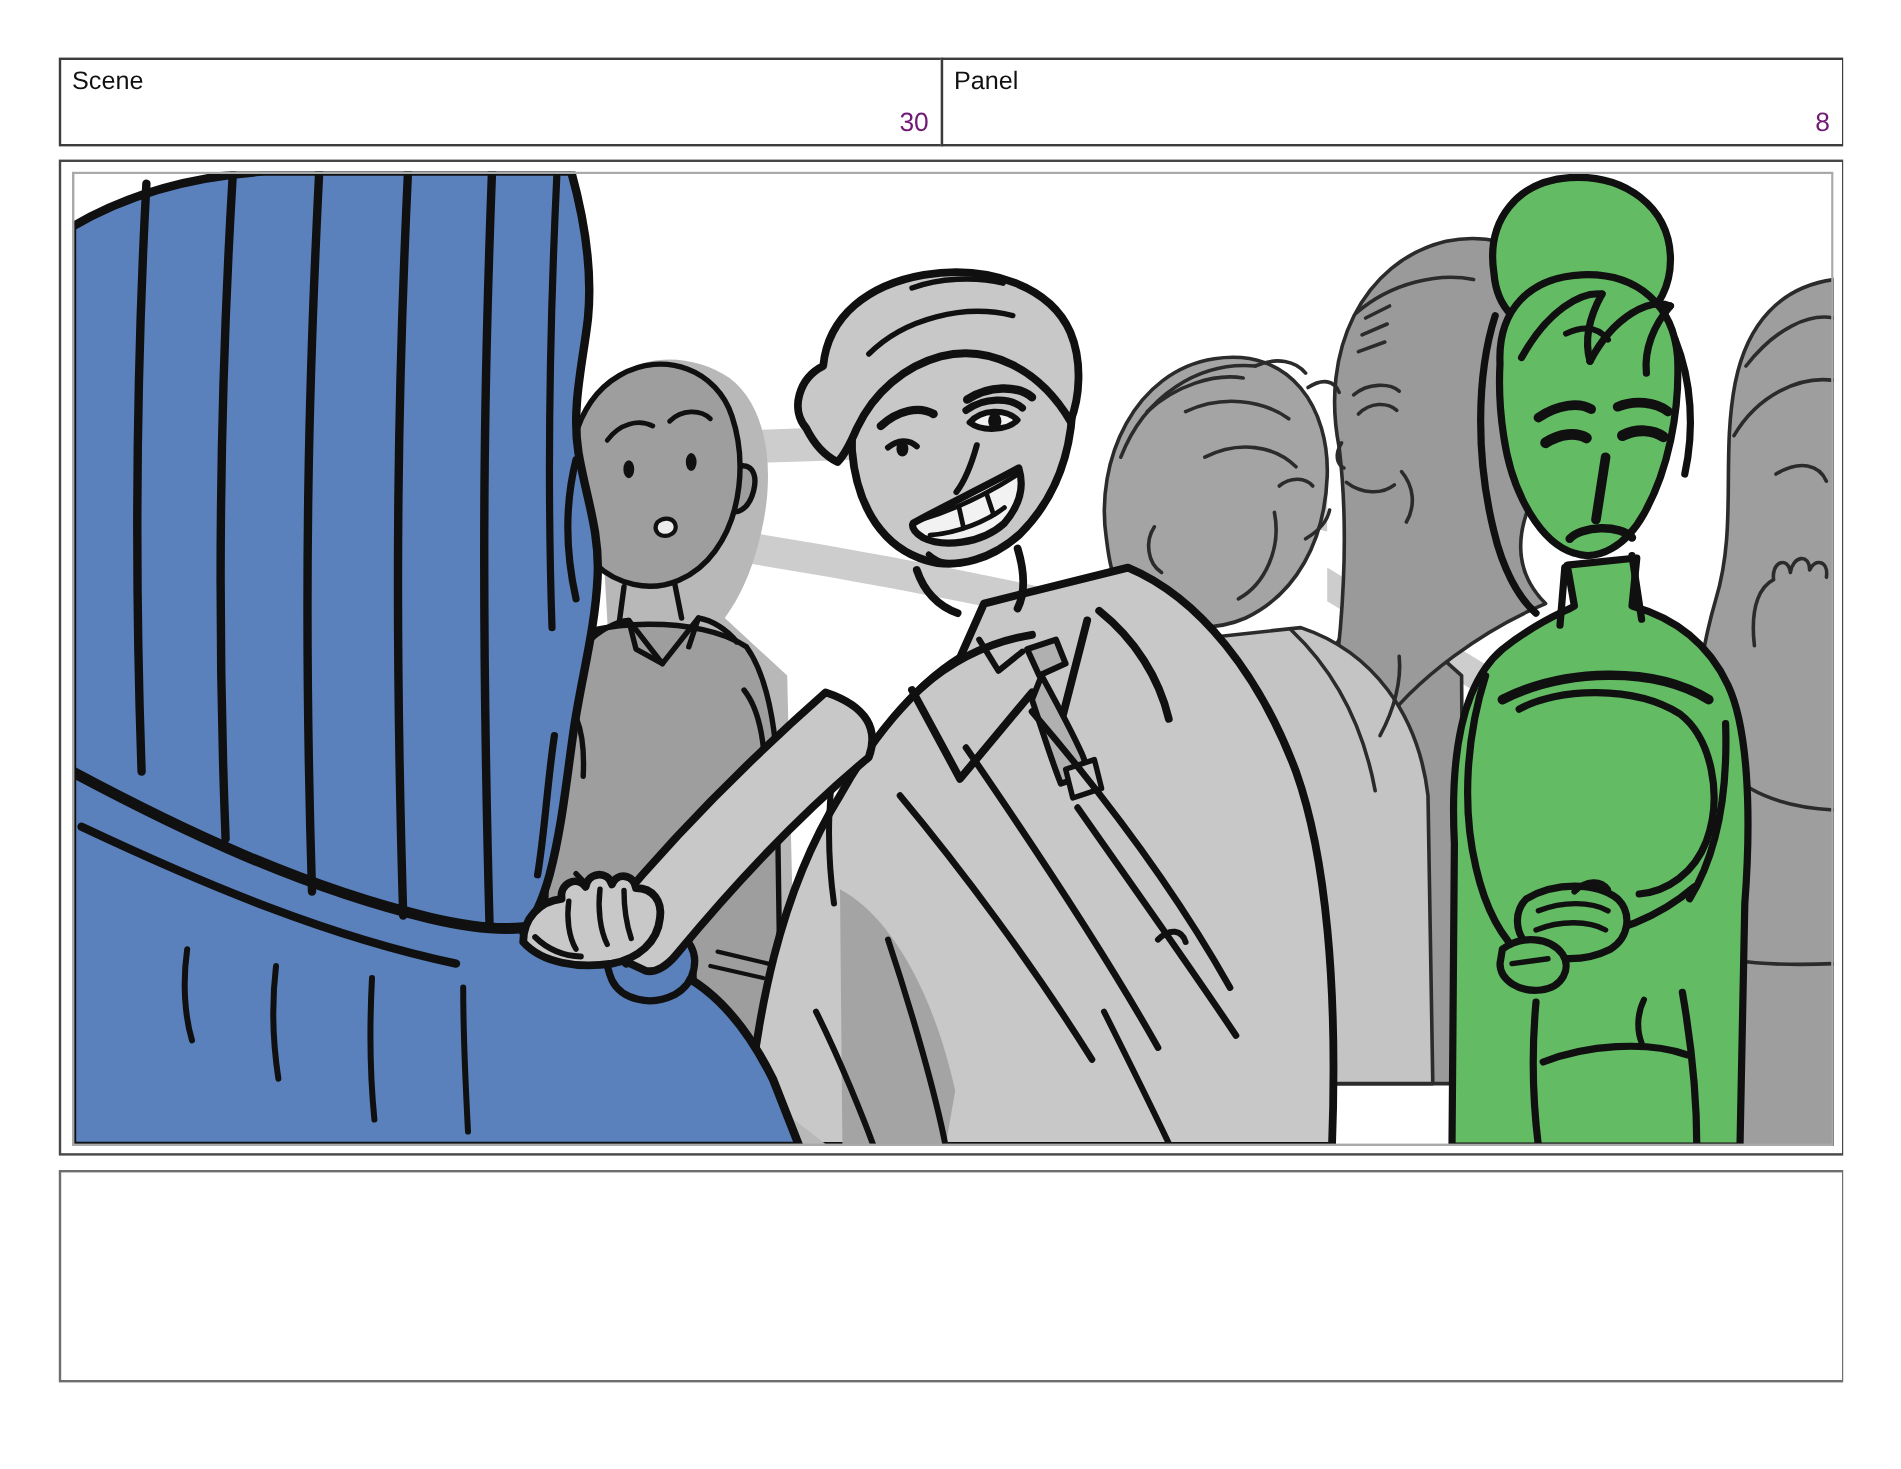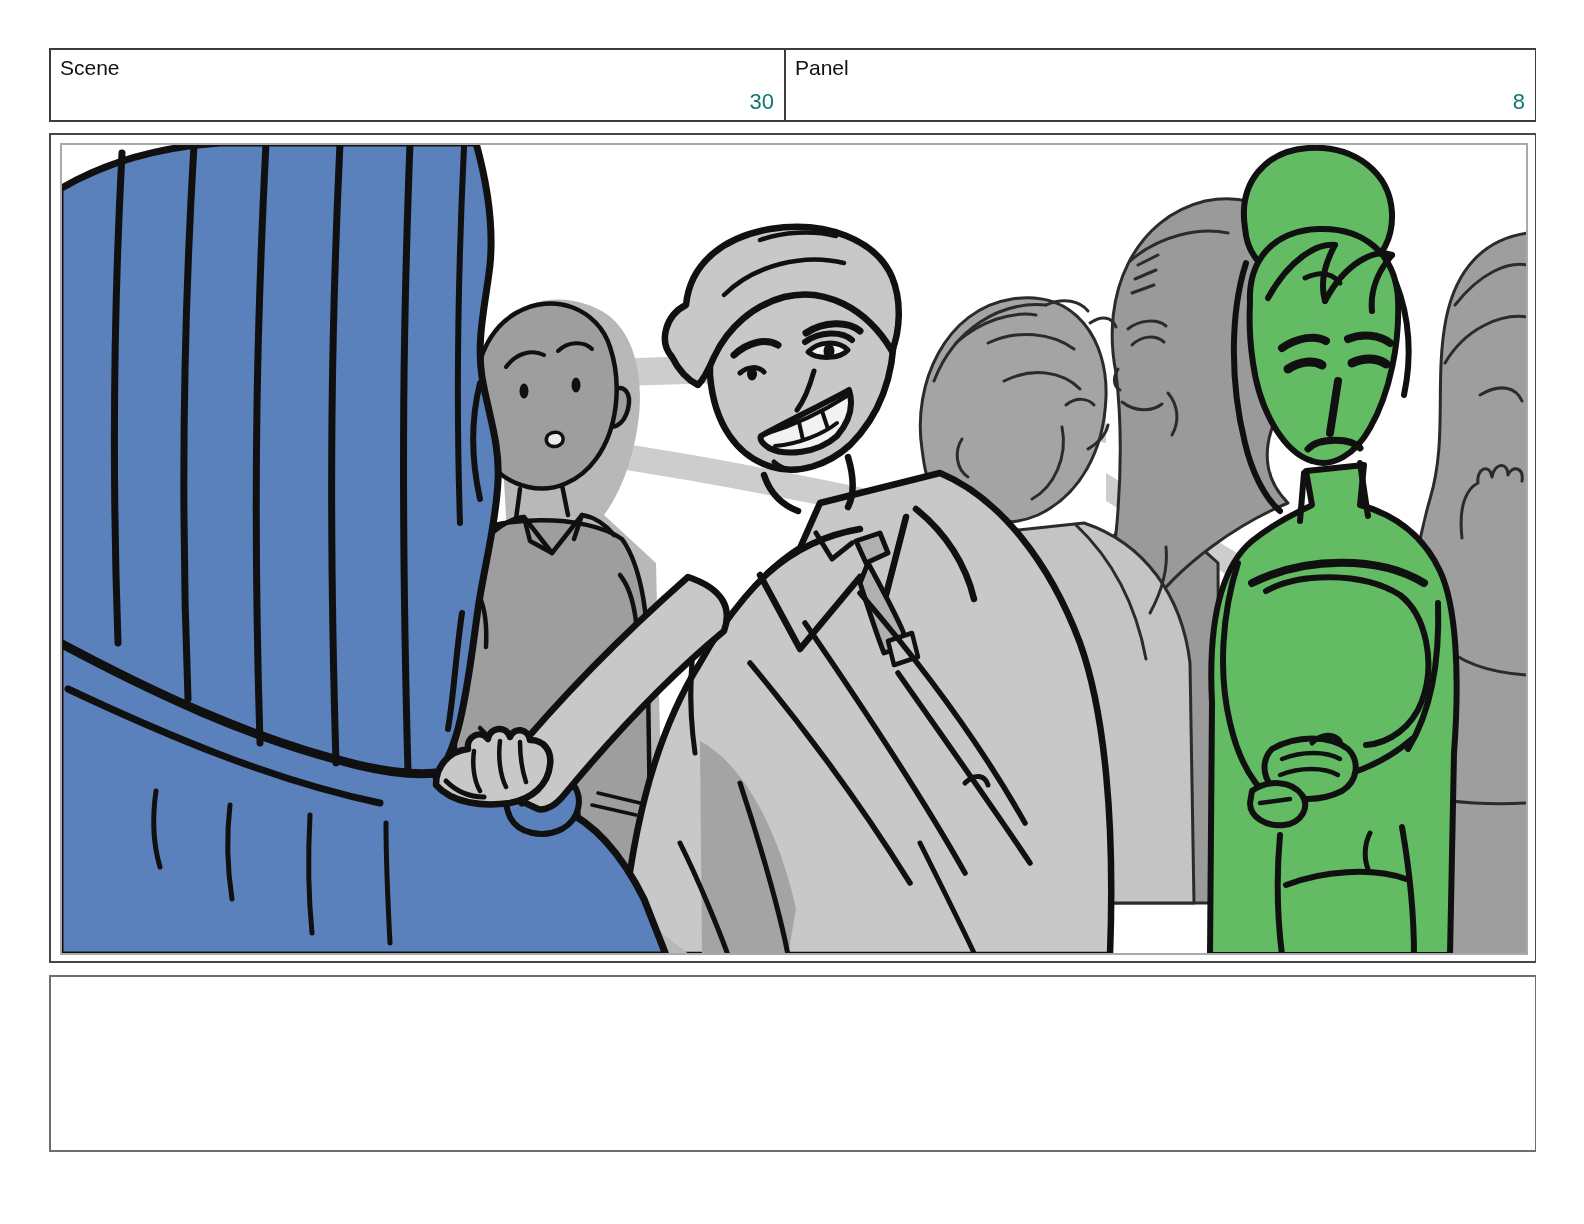--- a/index.html
+++ b/index.html
@@ -1,21 +1,21 @@
 <!DOCTYPE html>
 <html><head>
 <meta charset="utf-8">
 <style>
   html,body{margin:0;padding:0;background:#fff;}
   .page{position:relative;width:1536px;height:1224px;background:#fff;
         font-family:"Liberation Sans", sans-serif;color:#111;overflow:hidden;}
   .hdr-cell{position:absolute;top:48px;height:74px;border:2px solid #3c3c3c;
             background:#fff;box-sizing:border-box;}
   .hdr-cell .lbl{position:absolute;top:6px;left:9px;font-size:21px;color:#111;}
-  .hdr-cell .val{position:absolute;bottom:5px;right:10px;font-size:22px;color:#0f766e;}
+  .hdr-cell .val{position:absolute;bottom:5px;right:10px;font-size:22px;color:#701a75;}
   .cell-scene{left:49px;width:737px;}
   .cell-panel{left:784px;width:753px;padding-left:24px;}
   .board{position:absolute;left:49px;top:133px;width:1488px;height:830px;
          border:2px solid #474747;background:#fff;box-sizing:border-box;}
   .board svg{position:absolute;left:9px;top:8px;}
   .notes{position:absolute;left:49px;top:975px;width:1488px;height:177px;
          border:2px solid #6e6e6e;background:#fff;box-sizing:border-box;
          font-size:20px;padding:8px;}
   path{stroke-linecap:round;stroke-linejoin:round;}
 </style>

